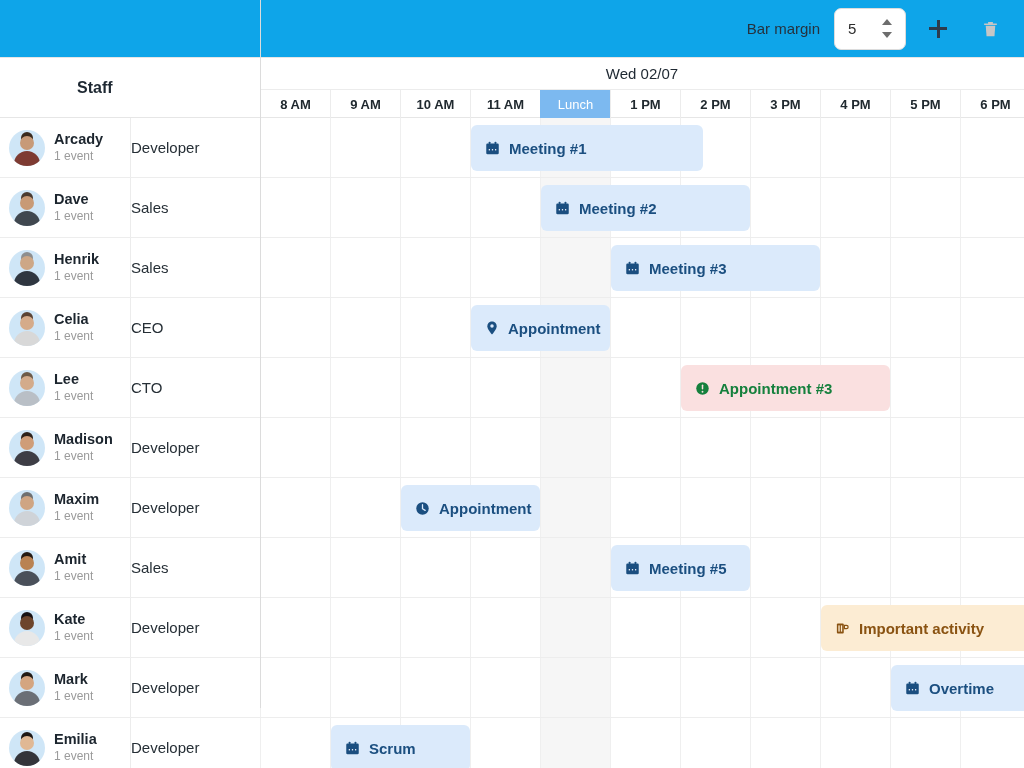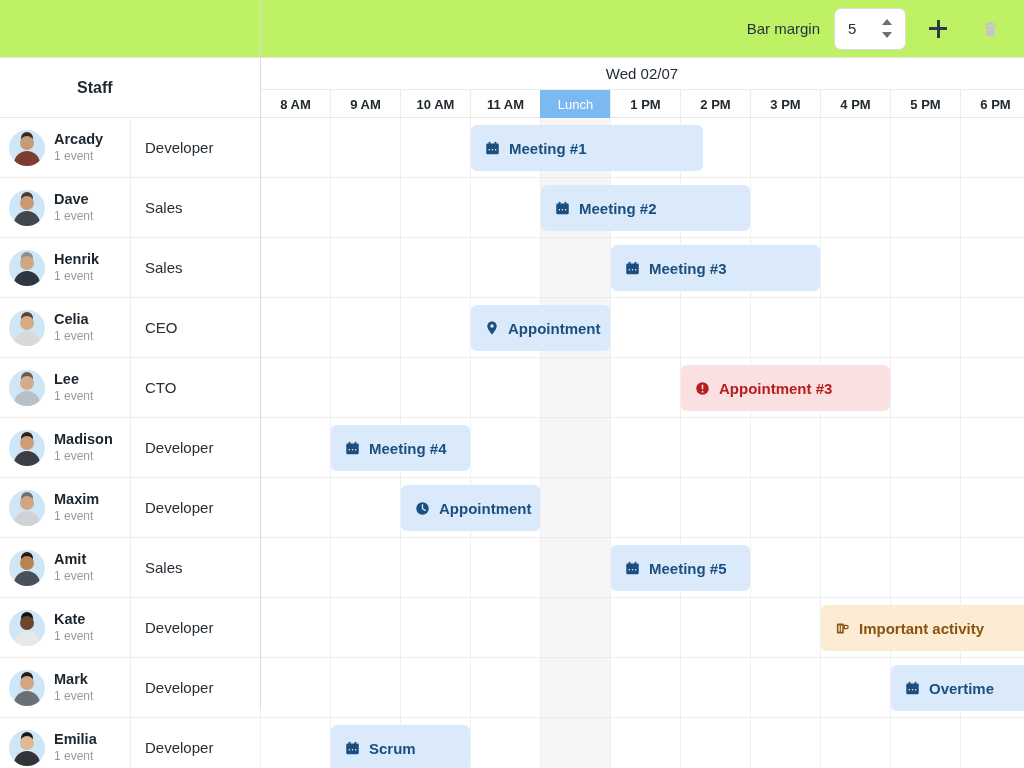--- a/index.html
+++ b/index.html
@@ -11,21 +11,21 @@
     color: #1a1a1a;
   }
 
   
   #toolbar {
     position: absolute; left: 0; top: 0;
     width: 1024px; height: 58px;
     border-bottom: 1px solid #e6e6e6;
     display: flex; align-items: center; justify-content: flex-end;
     padding-right: 14px;
-    background: #bef264;
+    background: #0ea5e9;
   }
   .tb-label {
     font-size: 15px; color: #26323e; margin-right: 14px;
     white-space: nowrap;
   }
   .spin-wrap {
     width: 72px; height: 42px;
     border: 1px solid #dcdcdc; border-radius: 7px;
     display: flex; align-items: center;
     background: #fff; position: relative;
@@ -117,21 +117,21 @@
     position: absolute; left: 0; top: 0; width: 260px; height: 59px;
     background: #fff; z-index: 5;
   }
   .cell-staff {
     position: absolute; left: 0; top: 0; width: 130px; height: 59px;
     display: flex; align-items: center; padding-left: 9px;
   }
   .cell-type {
     position: absolute; left: 130px; top: 0; width: 130px; height: 59px;
     border-left: 1px solid #ececec;
-    display: flex; align-items: center; padding-left: 14px;
+    display: flex; align-items: center; 
     font-size: 15px; color: #262f36;
   }
   .avatar {
     width: 36px; height: 36px; border-radius: 50%;
     background: #cfe6f7; flex: none; margin-right: 9px;
     position: relative; overflow: hidden;
   }
   .av-head {
     position: absolute; left: 50%; top: 6px;
     width: 14px; height: 14px; border-radius: 50%;
@@ -150,21 +150,21 @@
   .ev {
     position: absolute; height: 46px; top: 7px;
     border-radius: 6px;
     display: flex; align-items: center;
     padding-left: 14px; gap: 9px;
     font-size: 15px; font-weight: 700;
     overflow: hidden; white-space: nowrap;
     z-index: 3;
   }
   .ev.blue   { background: #dbeafb; color: #1b4f80; }
-  .ev.red    { background: #fae0e0; color: #b91c1c; }
+  .ev.red    { background: #fae0e0; color: #15803d; }
   .ev.orange { background: #fcecd3; color: #8a5312; }
   .ev-ico { flex: none; display: flex; align-items: center; }
 </style>
 </head>
 <body>
 
 <div id="toolbar">
   <span class="tb-label">Bar margin</span>
   <div class="spin-wrap">
     <span class="spin-val">5</span>
@@ -349,169 +349,155 @@
             </div>
             <div class="staff-txt">
               <span class="staff-name">Lee</span>
               <span class="staff-sub">1 event</span>
             </div>
           </div>
           <div class="cell-type">CTO</div>
         </div>
       </div>
       <div class="row" style="top: 300px;">
-        <div class="ev blue" style="left: 331px; width: 139px;">
+        <div class="row-locked">
+          <div class="cell-staff">
+            <div class="avatar">
+              <span class="av-head" style="background:#cf9d78;box-shadow:0 -5px 0 -1px #2d211a"></span>
+              <span class="av-body" style="background:#3d3d45"></span>
+            </div>
+            <div class="staff-txt">
+              <span class="staff-name">Madison</span>
+              <span class="staff-sub">1 event</span>
+            </div>
+          </div>
+          <div class="cell-type">Developer</div>
+        </div>
+      </div>
+      <div class="row" style="top: 360px;">
+        <div class="ev blue" style="left: 401px; width: 139px;">
+          <span class="ev-ico">
+            <svg width="15" height="15" viewBox="0 0 24 24">
+              <circle cx="12" cy="12" r="10" fill="currentColor"></circle>
+              <path d="M12 6v6.4l4.2 2.6" stroke="#dbeafb" stroke-width="2.1" fill="none" stroke-linecap="round"></path>
+            </svg>
+          </span>
+          <span>Appointment</span>
+        </div>
+        <div class="row-locked">
+          <div class="cell-staff">
+            <div class="avatar">
+              <span class="av-head" style="background:#cfa583;box-shadow:0 -5px 0 -1px #6f6f6f"></span>
+              <span class="av-body" style="background:#cfd3d8"></span>
+            </div>
+            <div class="staff-txt">
+              <span class="staff-name">Maxim</span>
+              <span class="staff-sub">1 event</span>
+            </div>
+          </div>
+          <div class="cell-type">Developer</div>
+        </div>
+      </div>
+      <div class="row" style="top: 420px;">
+        <div class="ev blue" style="left: 611px; width: 139px;">
           <span class="ev-ico">
             <svg width="15" height="15" viewBox="0 0 24 24">
               <rect x="2" y="4" width="20" height="17" rx="2" fill="currentColor"></rect>
               <rect x="4" y="10" width="16" height="9" fill="currentColor" opacity=".55"></rect>
               <rect x="6" y="1" width="2.6" height="5" rx="1" fill="currentColor"></rect>
               <rect x="15.4" y="1" width="2.6" height="5" rx="1" fill="currentColor"></rect>
               <rect x="6" y="13" width="2" height="2" fill="#fff"></rect>
               <rect x="11" y="13" width="2" height="2" fill="#fff"></rect>
               <rect x="16" y="13" width="2" height="2" fill="#fff"></rect>
             </svg>
           </span>
-          <span>Meeting #4</span>
-        </div>
-        <div class="row-locked">
-          <div class="cell-staff">
-            <div class="avatar">
-              <span class="av-head" style="background:#cf9d78;box-shadow:0 -5px 0 -1px #2d211a"></span>
-              <span class="av-body" style="background:#3d3d45"></span>
-            </div>
-            <div class="staff-txt">
-              <span class="staff-name">Madison</span>
+          <span>Meeting #5</span>
+        </div>
+        <div class="row-locked">
+          <div class="cell-staff">
+            <div class="avatar">
+              <span class="av-head" style="background:#b98252;box-shadow:0 -5px 0 -1px #241a13"></span>
+              <span class="av-body" style="background:#4a505a"></span>
+            </div>
+            <div class="staff-txt">
+              <span class="staff-name">Amit</span>
+              <span class="staff-sub">1 event</span>
+            </div>
+          </div>
+          <div class="cell-type">Sales</div>
+        </div>
+      </div>
+      <div class="row" style="top: 480px;">
+        <div class="ev orange" style="left: 821px; width: 209px;">
+          <span class="ev-ico">
+            <svg width="15" height="15" viewBox="0 0 24 24">
+              <rect x="3" y="4" width="11" height="16" rx="1.6" fill="currentColor"></rect>
+              <path d="M15 7h3.4a2.6 2.6 0 0 1 0 5.2H15V7z" fill="none" stroke="currentColor" stroke-width="2"></path>
+              <rect x="5.4" y="7" width="2.1" height="10" fill="#fcecd3"></rect>
+              <rect x="9.4" y="7" width="2.1" height="10" fill="#fcecd3"></rect>
+            </svg>
+          </span>
+          <span>Important activity</span>
+        </div>
+        <div class="row-locked">
+          <div class="cell-staff">
+            <div class="avatar">
+              <span class="av-head" style="background:#6d452c;box-shadow:0 -5px 0 -1px #171113"></span>
+              <span class="av-body" style="background:#e8e8e8"></span>
+            </div>
+            <div class="staff-txt">
+              <span class="staff-name">Kate</span>
               <span class="staff-sub">1 event</span>
             </div>
           </div>
           <div class="cell-type">Developer</div>
         </div>
       </div>
-      <div class="row" style="top: 360px;">
-        <div class="ev blue" style="left: 401px; width: 139px;">
-          <span class="ev-ico">
-            <svg width="15" height="15" viewBox="0 0 24 24">
-              <circle cx="12" cy="12" r="10" fill="currentColor"></circle>
-              <path d="M12 6v6.4l4.2 2.6" stroke="#dbeafb" stroke-width="2.1" fill="none" stroke-linecap="round"></path>
-            </svg>
-          </span>
-          <span>Appointment</span>
-        </div>
-        <div class="row-locked">
-          <div class="cell-staff">
-            <div class="avatar">
-              <span class="av-head" style="background:#cfa583;box-shadow:0 -5px 0 -1px #6f6f6f"></span>
-              <span class="av-body" style="background:#cfd3d8"></span>
-            </div>
-            <div class="staff-txt">
-              <span class="staff-name">Maxim</span>
-              <span class="staff-sub">1 event</span>
-            </div>
-          </div>
-          <div class="cell-type">Developer</div>
-        </div>
-      </div>
-      <div class="row" style="top: 420px;">
-        <div class="ev blue" style="left: 611px; width: 139px;">
+      <div class="row" style="top: 540px;">
+        <div class="ev blue" style="left: 891px; width: 139px;">
           <span class="ev-ico">
             <svg width="15" height="15" viewBox="0 0 24 24">
               <rect x="2" y="4" width="20" height="17" rx="2" fill="currentColor"></rect>
               <rect x="4" y="10" width="16" height="9" fill="currentColor" opacity=".55"></rect>
               <rect x="6" y="1" width="2.6" height="5" rx="1" fill="currentColor"></rect>
               <rect x="15.4" y="1" width="2.6" height="5" rx="1" fill="currentColor"></rect>
               <rect x="6" y="13" width="2" height="2" fill="#fff"></rect>
               <rect x="11" y="13" width="2" height="2" fill="#fff"></rect>
               <rect x="16" y="13" width="2" height="2" fill="#fff"></rect>
             </svg>
           </span>
-          <span>Meeting #5</span>
-        </div>
-        <div class="row-locked">
-          <div class="cell-staff">
-            <div class="avatar">
-              <span class="av-head" style="background:#b98252;box-shadow:0 -5px 0 -1px #241a13"></span>
-              <span class="av-body" style="background:#4a505a"></span>
-            </div>
-            <div class="staff-txt">
-              <span class="staff-name">Amit</span>
-              <span class="staff-sub">1 event</span>
-            </div>
-          </div>
-          <div class="cell-type">Sales</div>
-        </div>
-      </div>
-      <div class="row" style="top: 480px;">
-        <div class="ev orange" style="left: 821px; width: 209px;">
-          <span class="ev-ico">
-            <svg width="15" height="15" viewBox="0 0 24 24">
-              <rect x="3" y="4" width="11" height="16" rx="1.6" fill="currentColor"></rect>
-              <path d="M15 7h3.4a2.6 2.6 0 0 1 0 5.2H15V7z" fill="none" stroke="currentColor" stroke-width="2"></path>
-              <rect x="5.4" y="7" width="2.1" height="10" fill="#fcecd3"></rect>
-              <rect x="9.4" y="7" width="2.1" height="10" fill="#fcecd3"></rect>
-            </svg>
-          </span>
-          <span>Important activity</span>
-        </div>
-        <div class="row-locked">
-          <div class="cell-staff">
-            <div class="avatar">
-              <span class="av-head" style="background:#6d452c;box-shadow:0 -5px 0 -1px #171113"></span>
-              <span class="av-body" style="background:#e8e8e8"></span>
-            </div>
-            <div class="staff-txt">
-              <span class="staff-name">Kate</span>
+          <span>Overtime</span>
+        </div>
+        <div class="row-locked">
+          <div class="cell-staff">
+            <div class="avatar">
+              <span class="av-head" style="background:#d4a580;box-shadow:0 -5px 0 -1px #221a14"></span>
+              <span class="av-body" style="background:#6b6f76"></span>
+            </div>
+            <div class="staff-txt">
+              <span class="staff-name">Mark</span>
               <span class="staff-sub">1 event</span>
             </div>
           </div>
           <div class="cell-type">Developer</div>
         </div>
       </div>
-      <div class="row" style="top: 540px;">
-        <div class="ev blue" style="left: 891px; width: 139px;">
+      <div class="row" style="top: 600px;">
+        <div class="ev blue" style="left: 331px; width: 139px;">
           <span class="ev-ico">
             <svg width="15" height="15" viewBox="0 0 24 24">
               <rect x="2" y="4" width="20" height="17" rx="2" fill="currentColor"></rect>
               <rect x="4" y="10" width="16" height="9" fill="currentColor" opacity=".55"></rect>
               <rect x="6" y="1" width="2.6" height="5" rx="1" fill="currentColor"></rect>
               <rect x="15.4" y="1" width="2.6" height="5" rx="1" fill="currentColor"></rect>
               <rect x="6" y="13" width="2" height="2" fill="#fff"></rect>
               <rect x="11" y="13" width="2" height="2" fill="#fff"></rect>
               <rect x="16" y="13" width="2" height="2" fill="#fff"></rect>
             </svg>
           </span>
-          <span>Overtime</span>
-        </div>
-        <div class="row-locked">
-          <div class="cell-staff">
-            <div class="avatar">
-              <span class="av-head" style="background:#d4a580;box-shadow:0 -5px 0 -1px #221a14"></span>
-              <span class="av-body" style="background:#6b6f76"></span>
-            </div>
-            <div class="staff-txt">
-              <span class="staff-name">Mark</span>
-              <span class="staff-sub">1 event</span>
-            </div>
-          </div>
-          <div class="cell-type">Developer</div>
-        </div>
-      </div>
-      <div class="row" style="top: 600px;">
-        <div class="ev blue" style="left: 331px; width: 139px;">
-          <span class="ev-ico">
-            <svg width="15" height="15" viewBox="0 0 24 24">
-              <rect x="2" y="4" width="20" height="17" rx="2" fill="currentColor"></rect>
-              <rect x="4" y="10" width="16" height="9" fill="currentColor" opacity=".55"></rect>
-              <rect x="6" y="1" width="2.6" height="5" rx="1" fill="currentColor"></rect>
-              <rect x="15.4" y="1" width="2.6" height="5" rx="1" fill="currentColor"></rect>
-              <rect x="6" y="13" width="2" height="2" fill="#fff"></rect>
-              <rect x="11" y="13" width="2" height="2" fill="#fff"></rect>
-              <rect x="16" y="13" width="2" height="2" fill="#fff"></rect>
-            </svg>
-          </span>
           <span>Scrum</span>
         </div>
         <div class="row-locked">
           <div class="cell-staff">
             <div class="avatar">
               <span class="av-head" style="background:#e0b894;box-shadow:0 -5px 0 -1px #1d1715"></span>
               <span class="av-body" style="background:#33343a"></span>
             </div>
             <div class="staff-txt">
               <span class="staff-name">Emilia</span>

